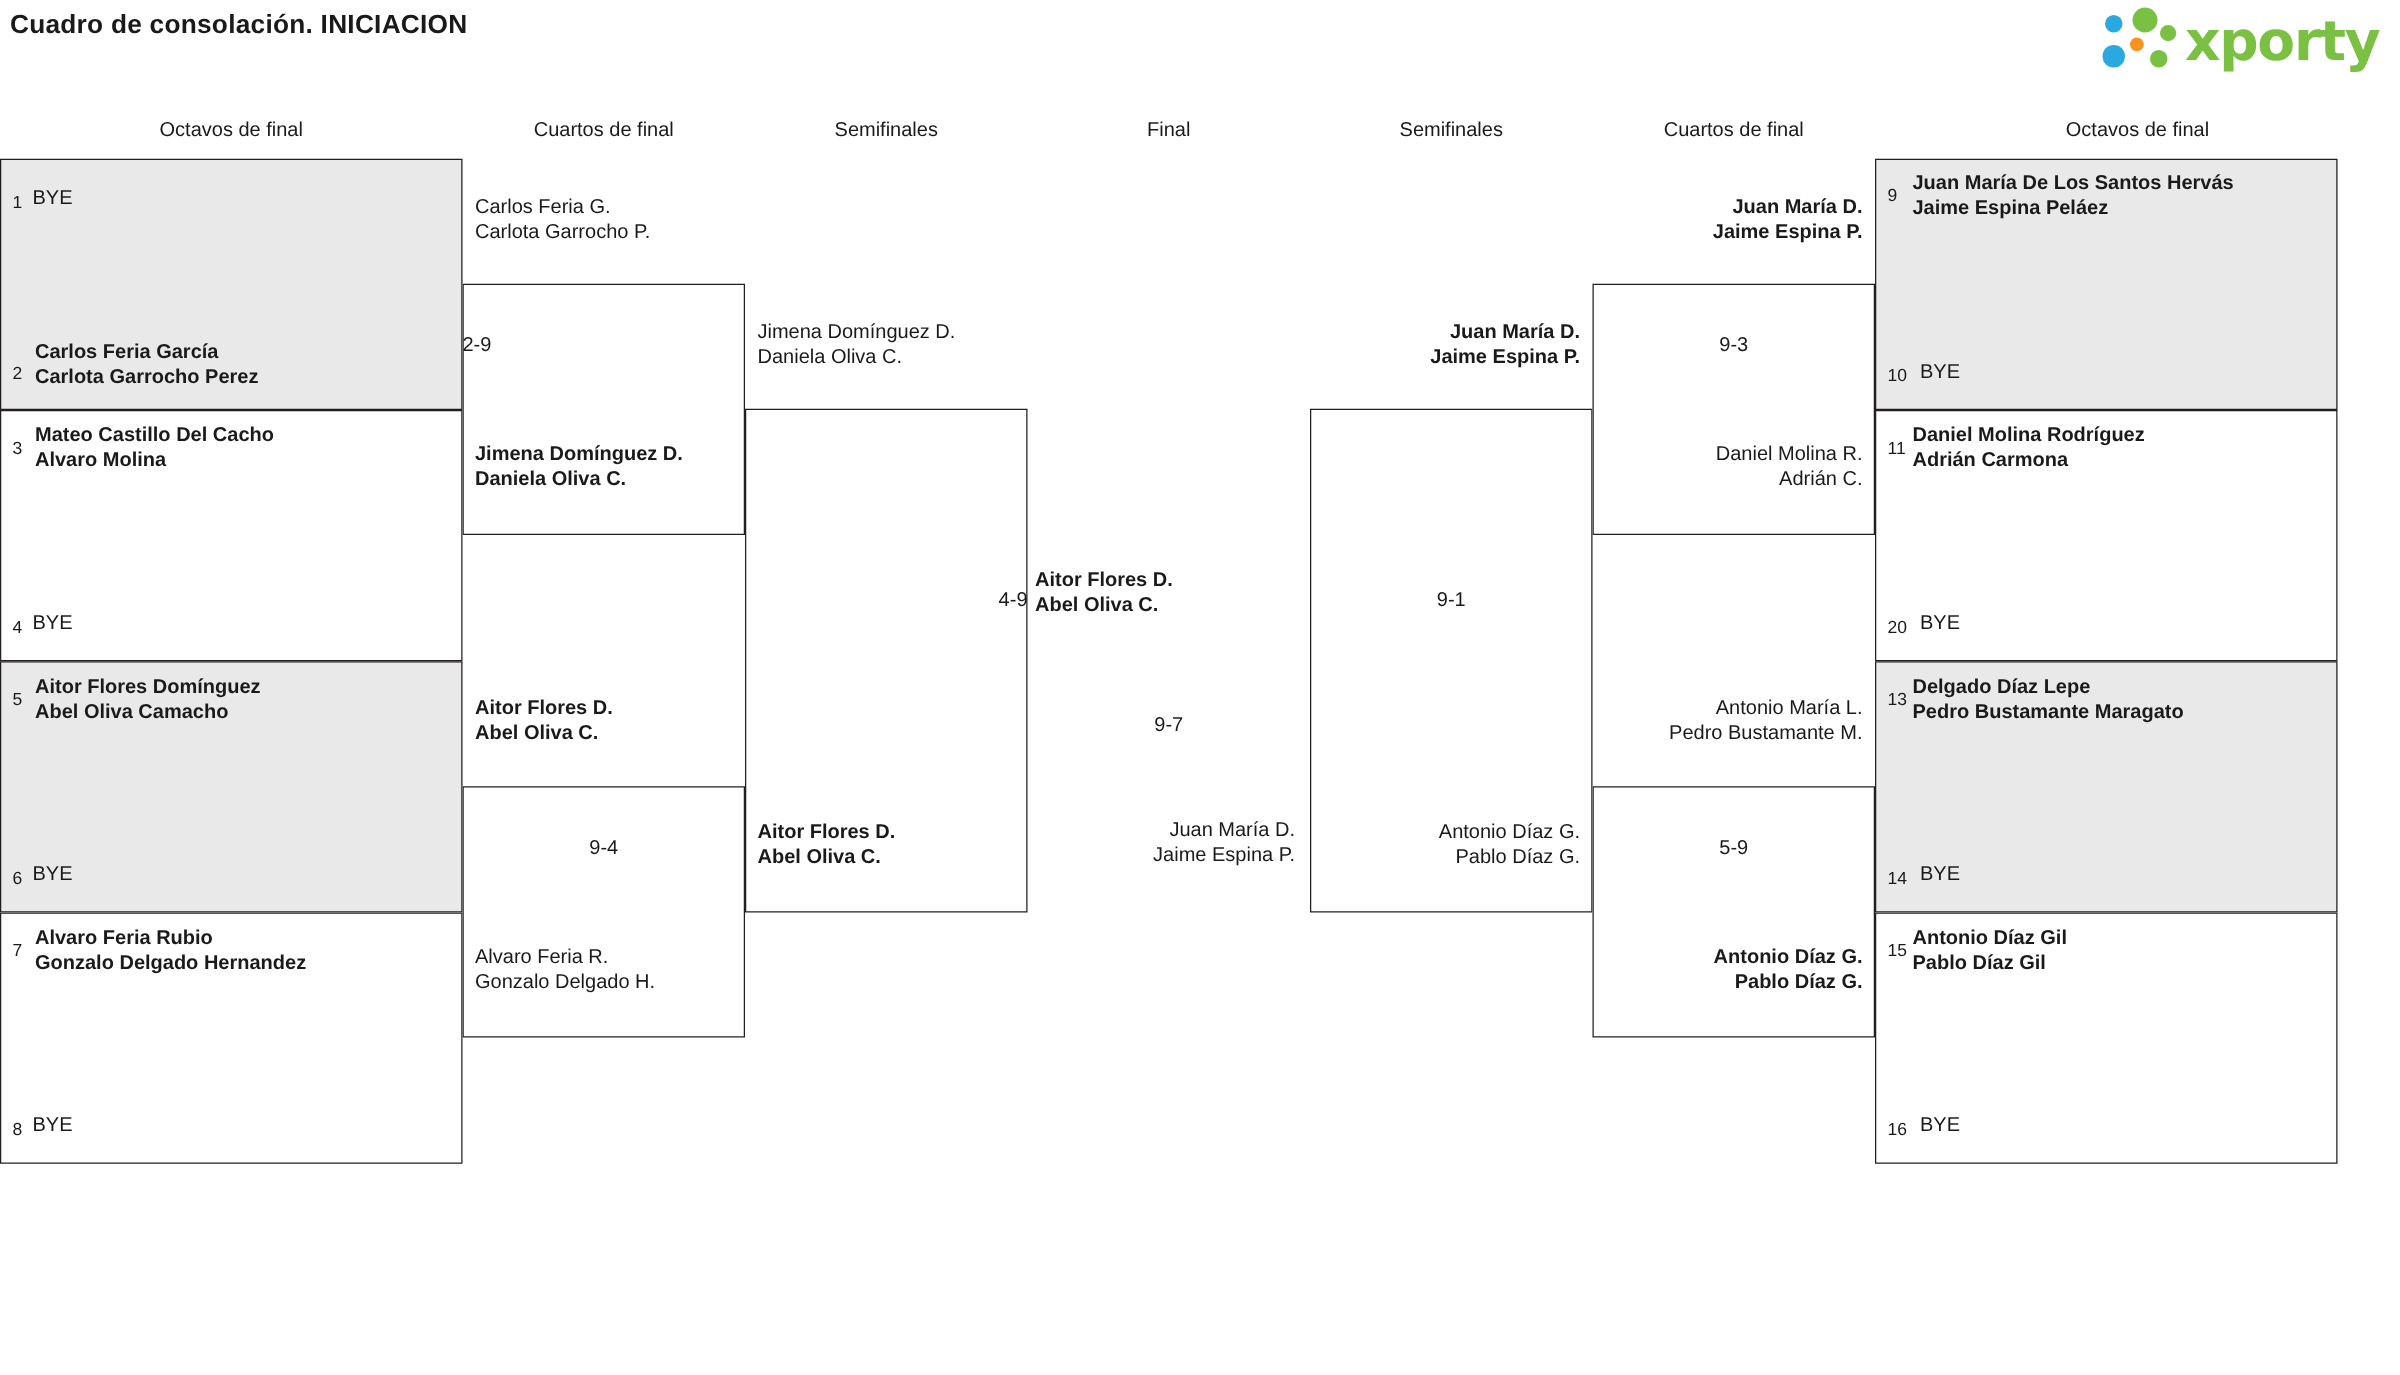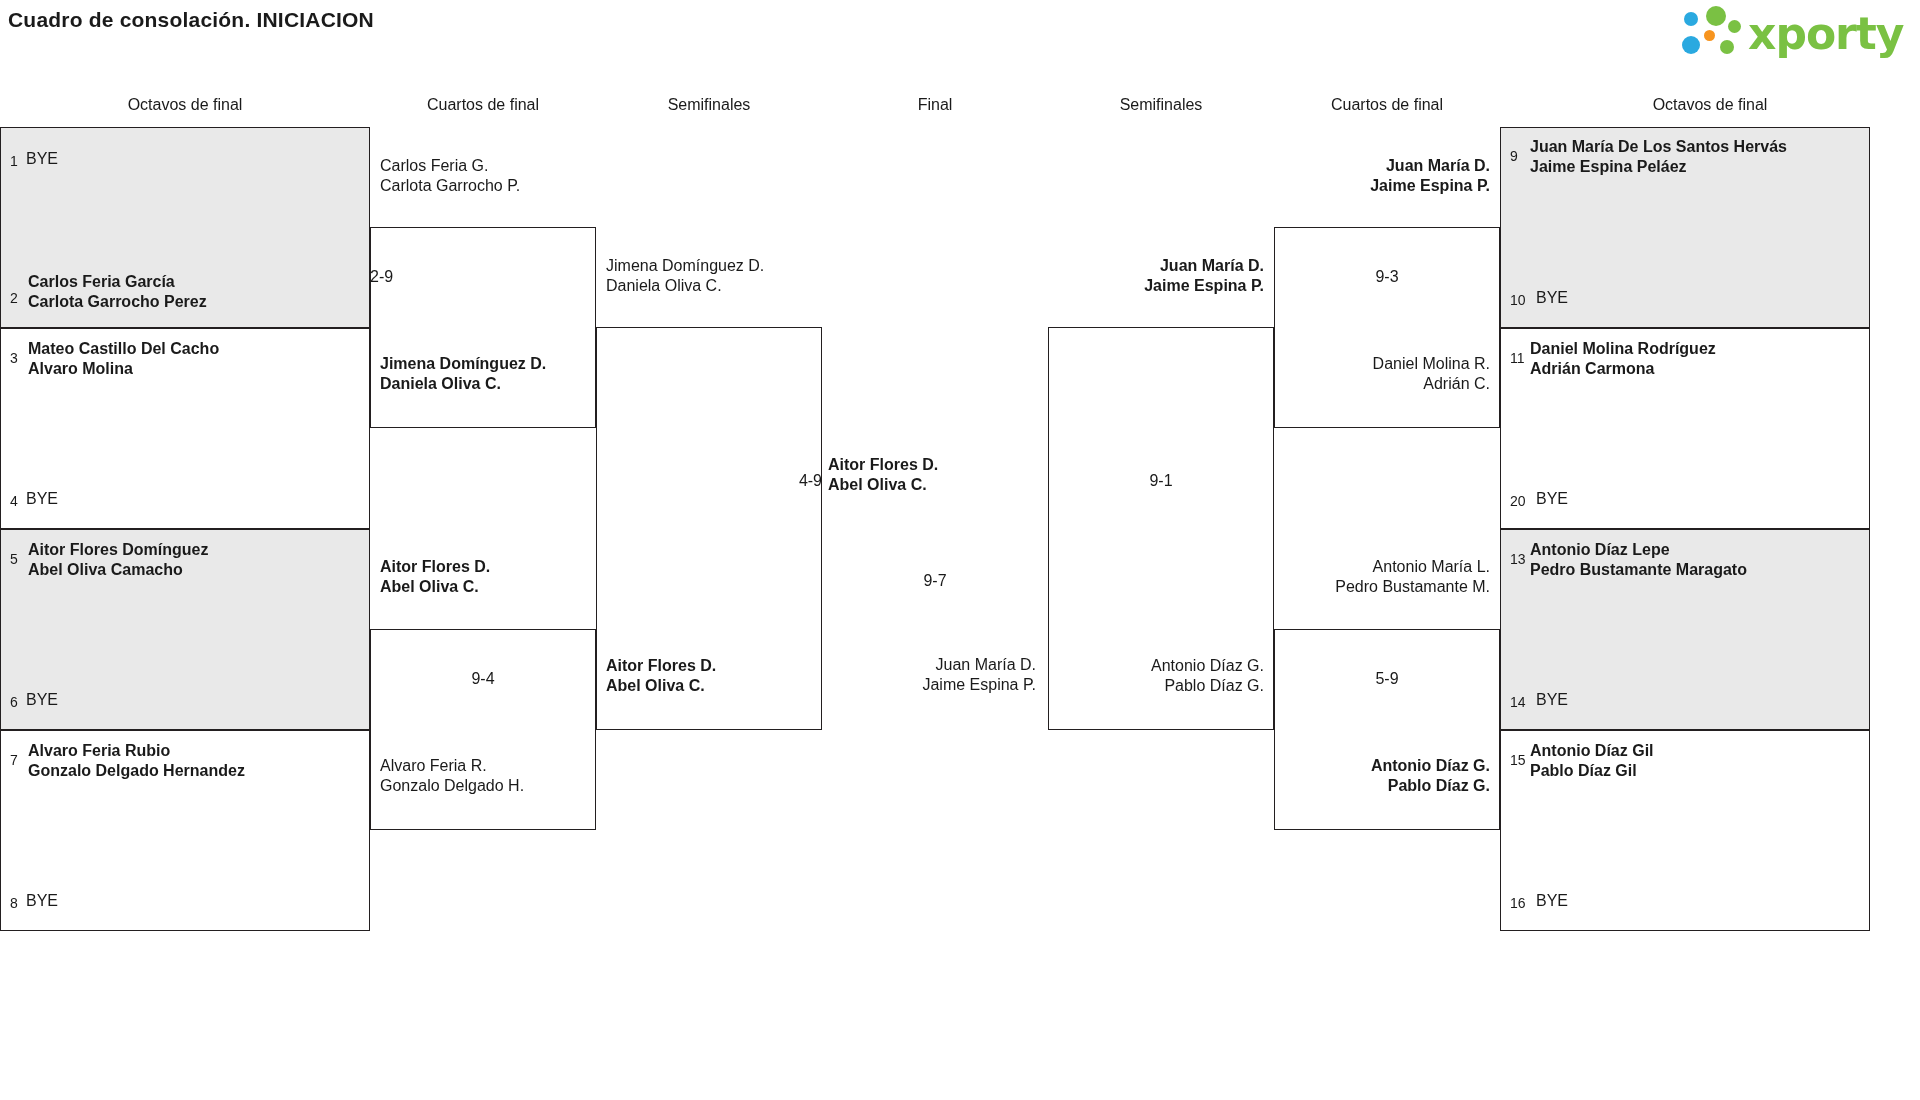--- a/index.html
+++ b/index.html
@@ -256,21 +256,21 @@
 <div class="pair bold" style="left:1530px;top:339px;">
   <span class="p">Daniel Molina Rodríguez</span>
   <span class="p">Adrián Carmona</span>
 </div>
 
 <div class="seed" style="left:1510px;top:493px;">20</div>
 <div class="bye" style="left:1536px;top:490px;">BYE</div>
 
 <div class="seed" style="left:1510px;top:551px;">13</div>
 <div class="pair bold" style="left:1530px;top:540px;">
-  <span class="p">Antonio Díaz Lepe</span>
+  <span class="p">Delgado Díaz Lepe</span>
   <span class="p">Pedro Bustamante Maragato</span>
 </div>
 
 <div class="seed" style="left:1510px;top:694px;">14</div>
 <div class="bye" style="left:1536px;top:691px;">BYE</div>
 
 <div class="seed" style="left:1510px;top:752px;">15</div>
 <div class="pair bold" style="left:1530px;top:741px;">
   <span class="p">Antonio Díaz Gil</span>
   <span class="p">Pablo Díaz Gil</span>

